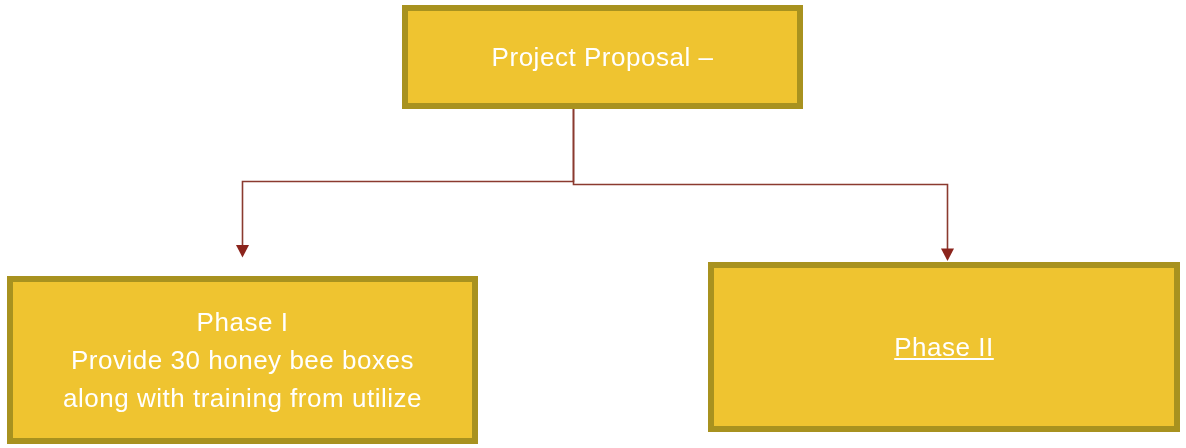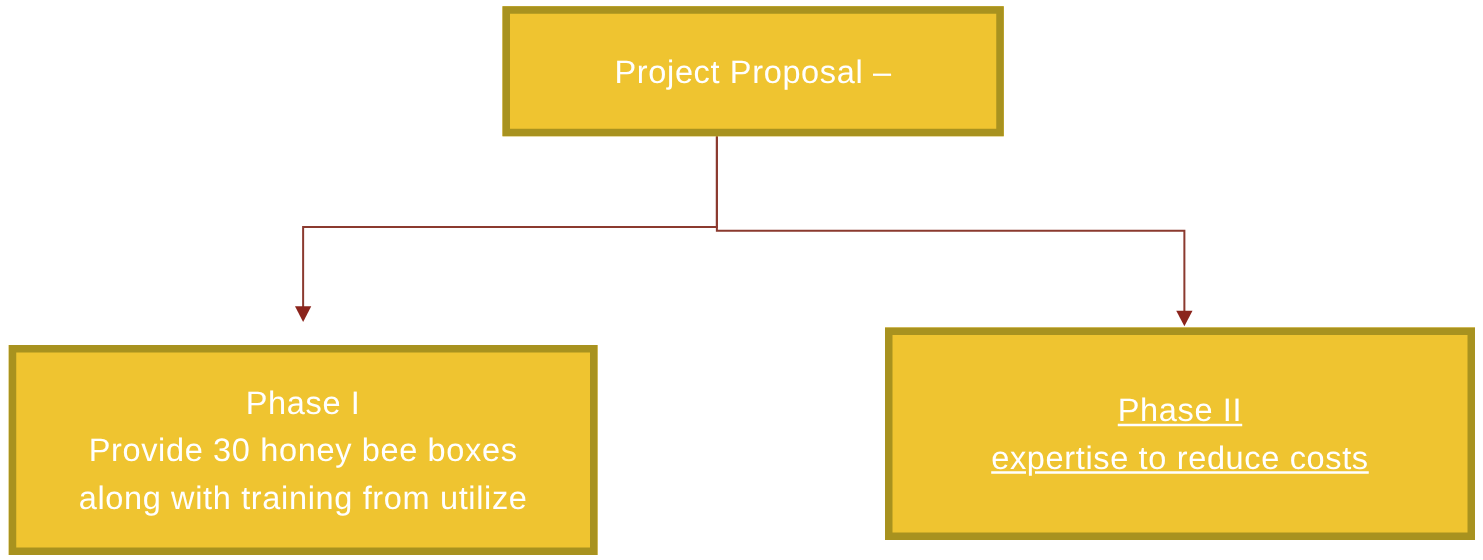--- a/index.html
+++ b/index.html
@@ -68,16 +68,15 @@
   </div>
 
   <div class="node node-phase1">
     <div>Phase I</div>
     <div>Provide 30 honey bee boxes</div>
     <div>along with training from utilize</div>
   </div>
 
   <div class="node node-phase2">
     <div>Phase II</div>
-    <div>expertise to reduce costs</div>
   </div>
 
 </div>
 
 </body></html>

